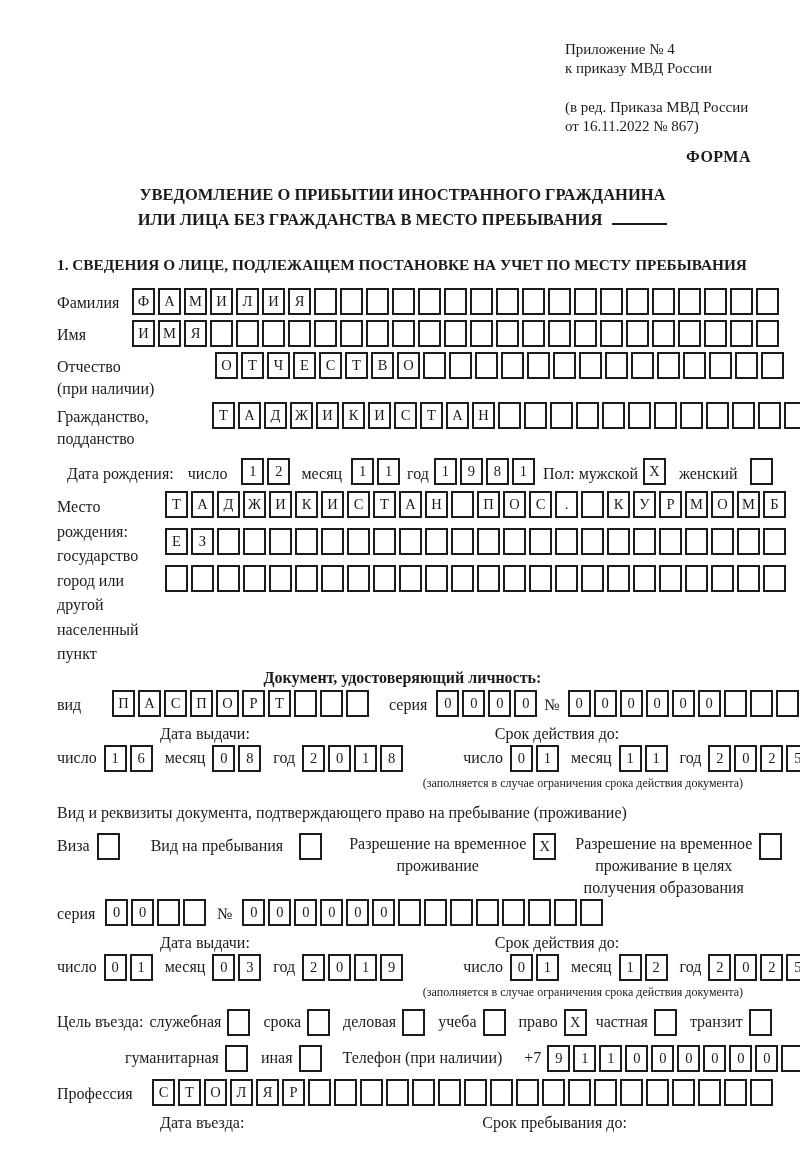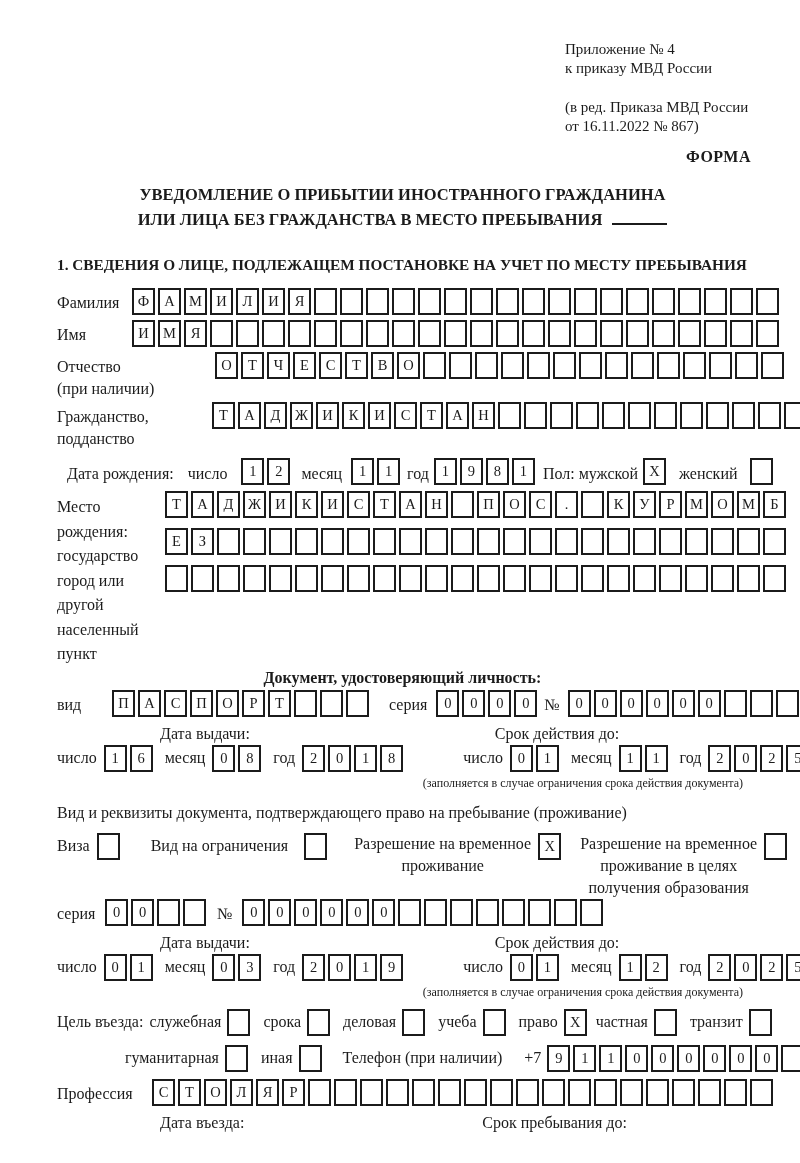--- a/index.html
+++ b/index.html
@@ -391,21 +391,21 @@
   <div>Вид и реквизиты документа, подтверждающего право на пребывание (проживание)</div>
 </div>
 <div class="chkrow">
   <div class="chkitem">
     <span class="txt">Виза</span>
     <div class="cells">
         <span class="cell"></span>
       </div>
   </div>
   <div class="chkitem" style="margin-left:28px;">
-    <span class="txt">Вид на ограничения</span>
+    <span class="txt">Вид на пребывания</span>
     <div class="cells" style="margin-left:16px;">
         <span class="cell"></span>
       </div>
   </div>
   <div class="chkitem" style="margin-left:24px;">
     <span class="txt ctr">
       <span>Разрешение на временное</span><br>
       <span>проживание</span>
     </span>
     <div class="cells">

